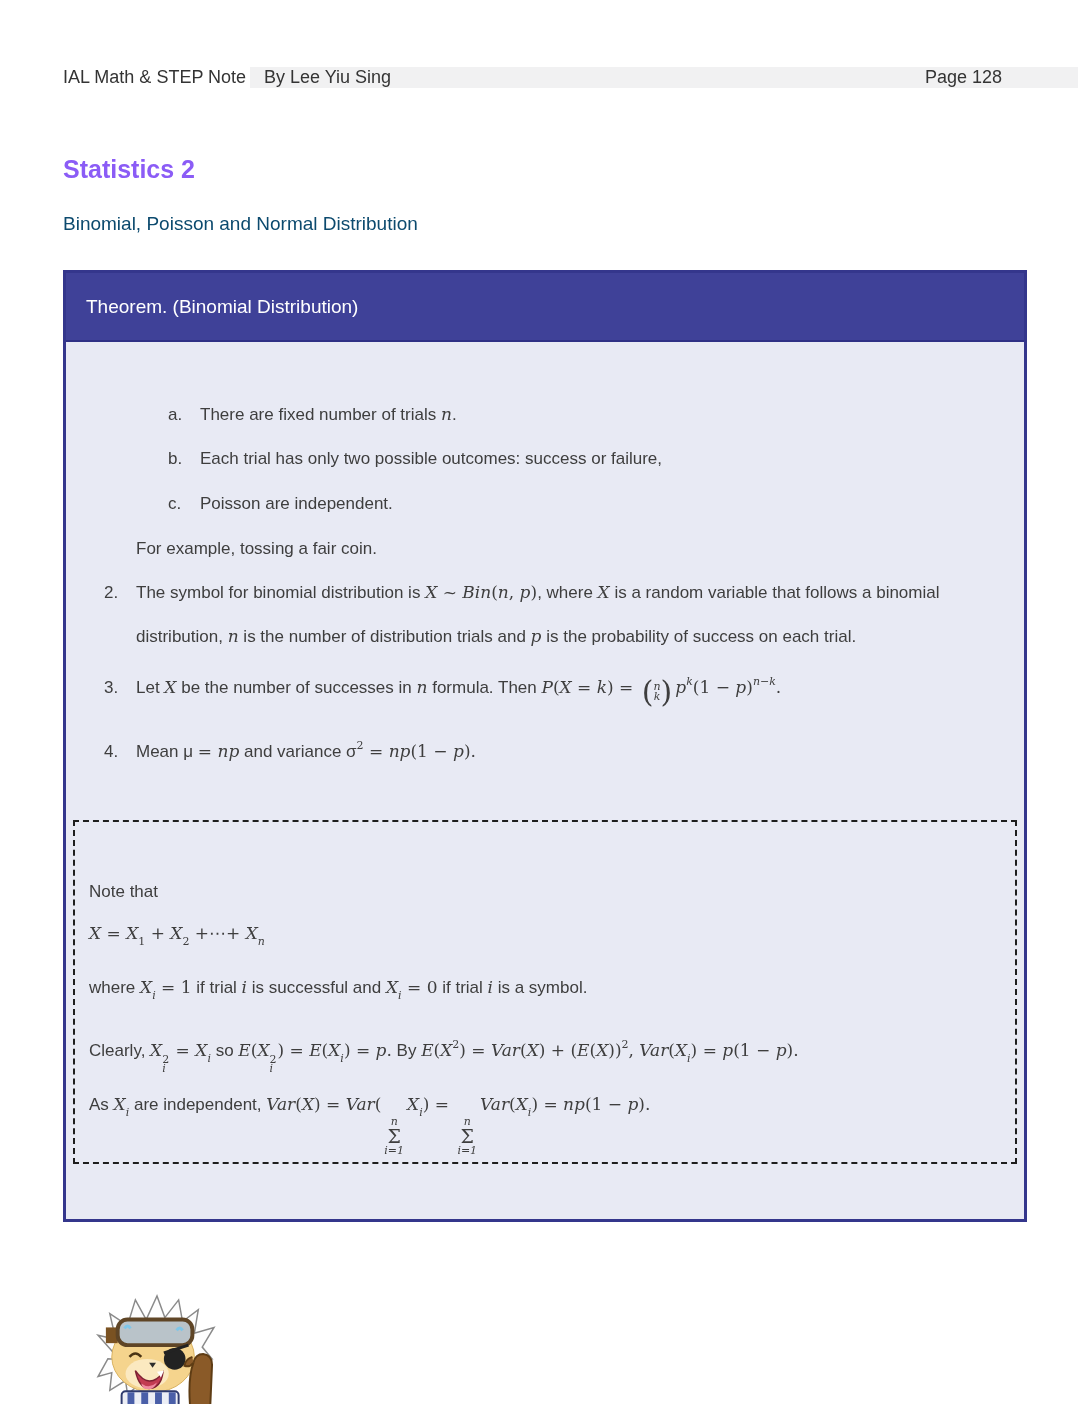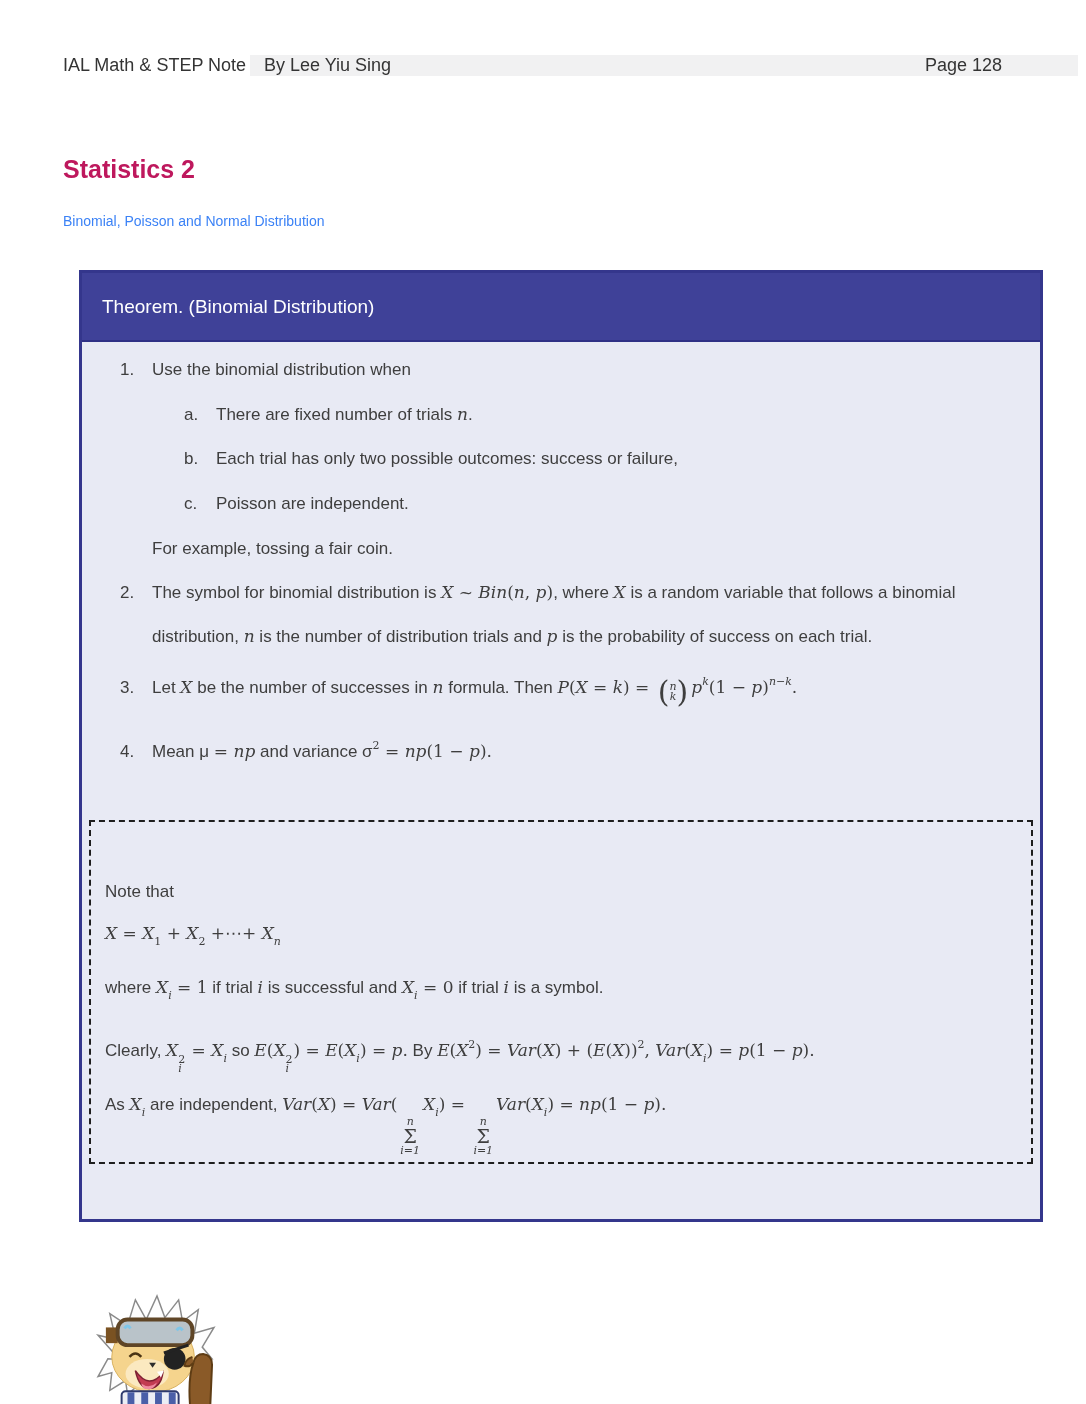--- a/index.html
+++ b/index.html
@@ -3,30 +3,30 @@
 <meta charset="utf-8">
 <style>
   html,body{margin:0;padding:0;}
   body{
     width:1086px;height:1404px;position:relative;overflow:hidden;
     background:#ffffff;color:#3e3e3e;
     font-family:"Liberation Sans", sans-serif;
     -webkit-font-smoothing:antialiased;
   }
   
-  .topbar{position:absolute;left:63px;top:55px;right:8px;height:44px;display:flex;align-items:flex-start;}
+  .topbar{position:absolute;left:63px;top:55px;right:8px;height:44px;display:flex;align-items:center;}
   .apptitle{width:187px;display:flex;align-items:center;font-size:18px;font-weight:500;color:#343434;}
   .strip{flex:1;background:#f1f1f2;display:flex;align-items:center;padding-left:14px;font-size:18px;color:#343434;}
   .strip .pg{margin-left:auto;margin-right:76px;}
   
-  .h1{position:absolute;left:63px;top:155px;font-size:25px;font-weight:700;color:#be185d;}
-  .subtitle{position:absolute;left:63px;top:213px;font-size:14px;color:#3b82f6;}
+  .h1{position:absolute;left:63px;top:155px;font-size:25px;font-weight:700;color:#8b5cf6;}
+  .subtitle{position:absolute;left:63px;top:213px;font-size:19px;color:#0c4a6e;}
   
   .theorem{position:absolute;left:63px;top:270px;width:964px;height:952px;
-    box-sizing:border-box;border:3px solid #34368c;background:#e8eaf4;margin-left:16px;}
+    box-sizing:border-box;border:3px solid #34368c;background:#e8eaf4;}
   .thead{height:69px;background:#3f4198;border-bottom:2px solid #2f3185;display:flex;align-items:center;
     padding-left:20px;color:#ffffff;font-size:19px;box-sizing:border-box;}
   .tbody{position:relative;height:878px;}
   .line,.pline{position:absolute;white-space:nowrap;font-size:17px;line-height:24px;color:#3e3e3e;}
   .num{display:inline-block;width:32px;}
   
   .m{font-family:"DejaVu Serif", serif;font-style:italic;}
   .r{font-family:"DejaVu Serif", serif;}
   .sup{font-size:11px;vertical-align:8px;}
   .sub{font-size:11px;vertical-align:-6px;}
@@ -63,23 +63,20 @@
 
 <div class="h1">Statistics 2</div>
 <div class="subtitle">Binomial, Poisson and Normal Distribution</div>
 
 <section class="theorem">
   <div class="thead">
     <span>Theorem. (Binomial Distribution)</span>
   </div>
   <div class="tbody">
 
-    <div class="line" style="left:38px;top:16px">
-      <span class="num">1.</span><span class="segs"><span>Use the binomial distribution when</span></span>
-    </div>
 
     <div class="line" style="left:102px;top:60px">
       <span class="num">a.</span><span class="segs"><span>There are fixed number of trials </span><span class="m">n</span><span>.</span></span>
     </div>
 
     <div class="line" style="left:102px;top:105px">
       <span class="num">b.</span><span class="segs"><span>Each trial has only two possible outcomes: success or failure,</span></span>
     </div>
 
     <div class="line" style="left:102px;top:150px">

